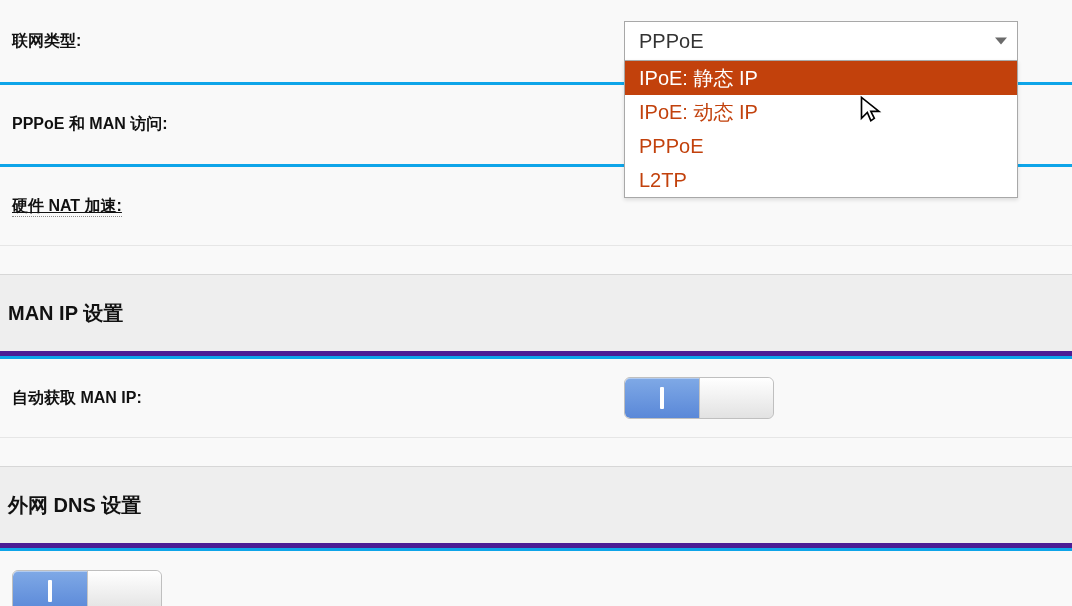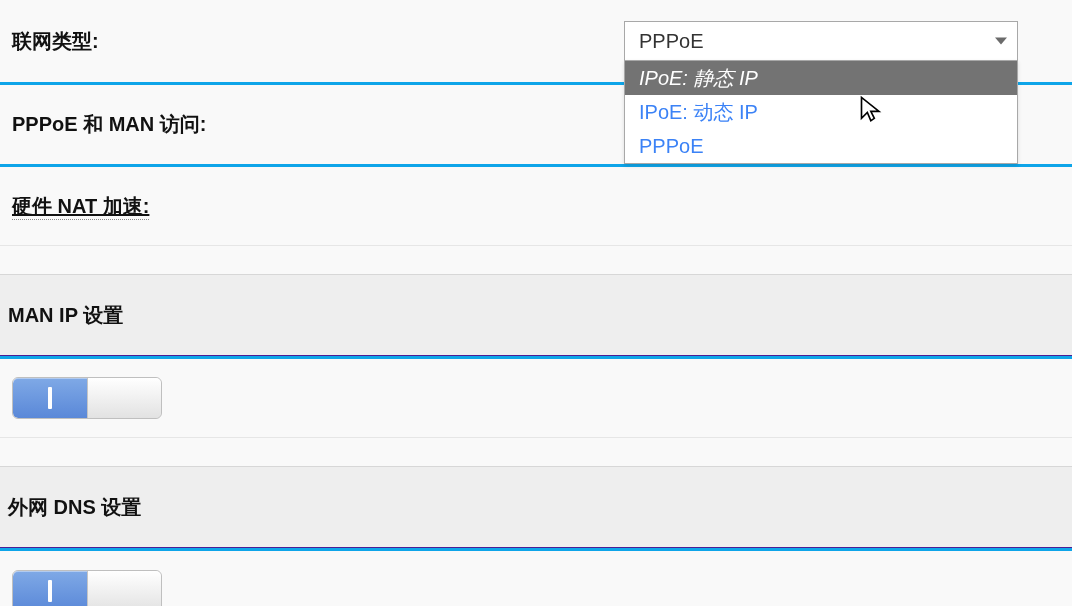--- a/index.html
+++ b/index.html
@@ -20,28 +20,28 @@
   }
   .row.first { border-top: none; }
   .last-border { border-bottom: 1px solid #e6e6e6; }
   .section {
     display: flex;
     align-items: center;
     height: 82px;
     padding: 0 8px;
     background: #eeeeee;
     border-top: 1px solid #d7d7d7;
-    border-bottom: 1px solid #4c1d95;
+    border-bottom: 5px solid #4c1d95;
     font-weight: 700;
     font-size: 20px;
   }
   .label-cell {
     flex: 0 0 612px;
     font-weight: 700;
-    font-size: 20px;
+    font-size: 16px;
   }
   .dotted {
     border-bottom: 1px dotted #888;
     padding-bottom: 2px;
     text-decoration: underline;
   }
   .control-cell {
     flex: 1 1 auto;
     position: relative;
   }
@@ -75,28 +75,27 @@
     top: 39px; left: 0;
     width: 394px;
     background: #fff;
     border: 1px solid #a8a8a8;
     z-index: 20;
     box-shadow: 0 2px 4px rgba(0,0,0,.12);
   }
   .dropdown .opt {
     padding: 3px 14px;
     font-size: 20px;
-    color: #3b82f6;
+    color: #c2410c;
     cursor: pointer;
     line-height: 1.4;
   }
   .dropdown .opt.hl {
-    background: #737373;
+    background: #c2410c;
     color: #fff;
-    font-style: italic;
   }
 
   
   .cursor {
     position: absolute;
     width: 28px; height: 28px;
     z-index: 30;
     pointer-events: none;
     left: 234px;
     top: 74px;
@@ -147,20 +146,21 @@
   </div>
   <div class="control-cell">
     <div class="select-box">
       <span>PPPoE</span>
       <span class="select-caret"></span>
     </div>
     <div class="dropdown">
       <div class="opt hl">IPoE: 静态 IP</div>
       <div class="opt">IPoE: 动态 IP</div>
       <div class="opt">PPPoE</div>
+      <div class="opt">L2TP</div>
     </div>
     <svg class="cursor" viewBox="0 0 24 24">
       <path d="M3 2 L3 20 L8 15 L11 22 L14 20 L11 14 L18 14 Z" fill="#fff" stroke="#000" stroke-width="1.4"></path>
     </svg>
   </div>
 </div>
 
 <div class="row">
   <div class="label-cell">
     <span>PPPoE 和 MAN 访问:</span>
@@ -175,20 +175,23 @@
   <div class="control-cell"></div>
 </div>
 
 <div class="spacer"></div>
 
 <div class="section">
   <span>MAN IP 设置</span>
 </div>
 
 <div class="row last-border">
+  <div class="label-cell">
+    <span>自动获取 MAN IP:</span>
+  </div>
   <div class="control-cell">
     <div class="toggle">
       <div class="half on">
           <span class="bar"></span>
         </div>
       <div class="half off"></div>
     </div>
   </div>
 </div>
 

